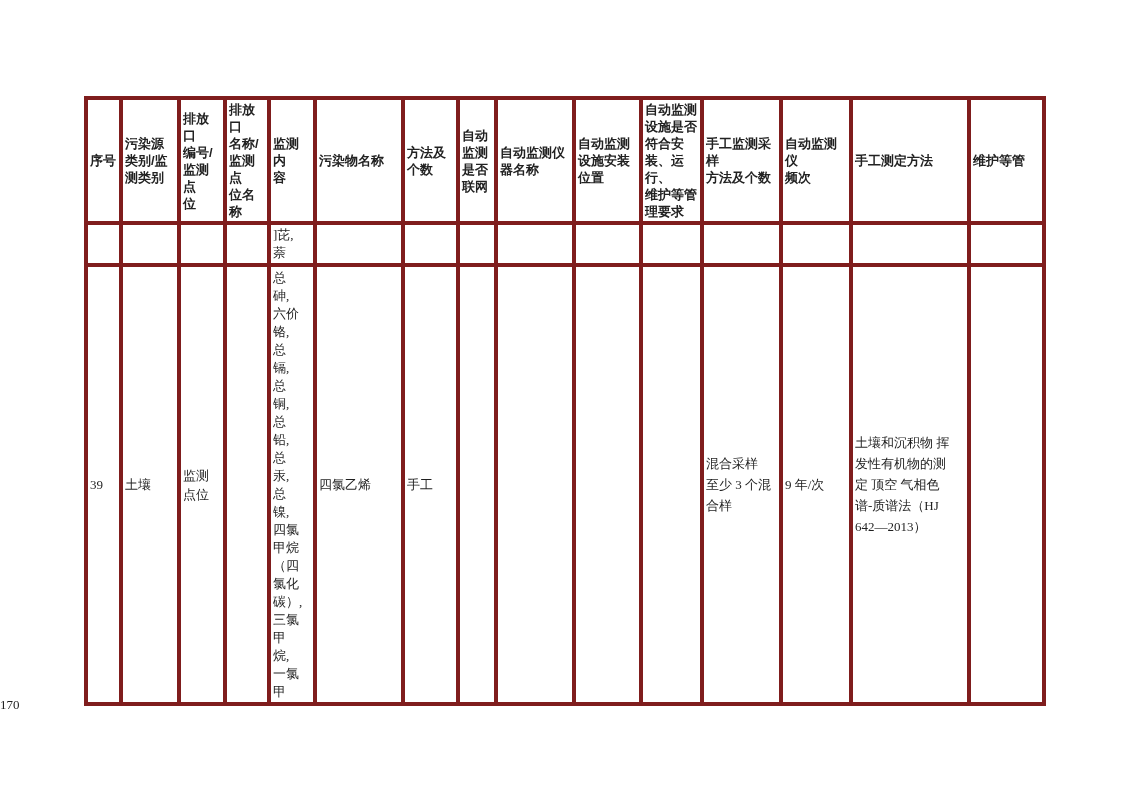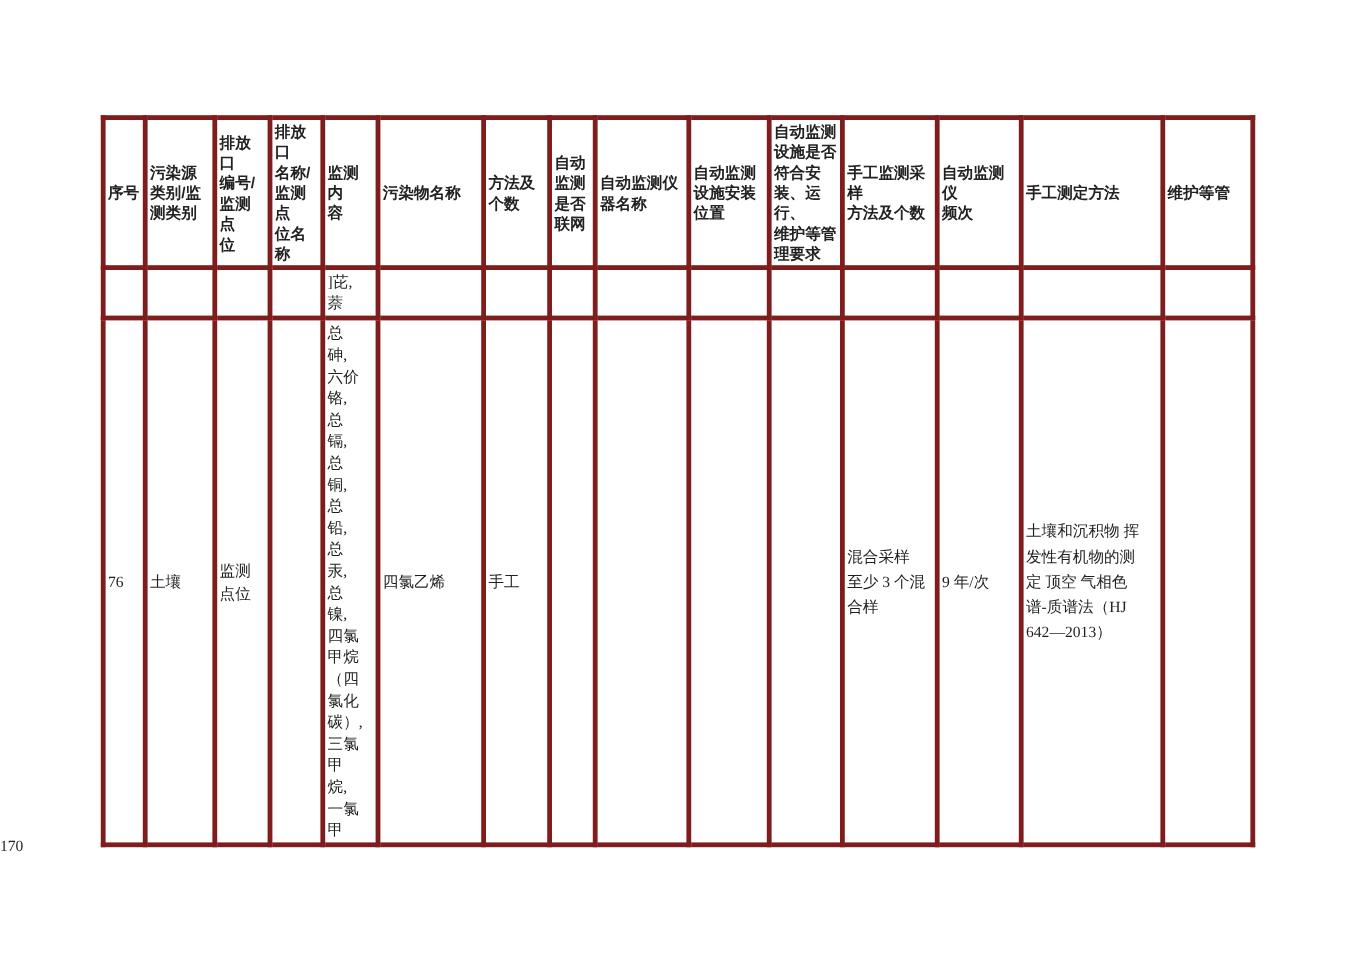--- a/index.html
+++ b/index.html
@@ -137,21 +137,21 @@
         <td></td>
         <td></td>
         <td></td>
         <td></td>
         <td></td>
         <td></td>
         <td></td>
         <td></td>
       </tr>
       <tr class="data-row">
-        <td>76</td>
+        <td>39</td>
         <td>土壤</td>
         <td>监测
 点位</td>
         <td></td>
         <td class="content-cell">总
 砷,
 六价
 铬,
 总
 镉,

